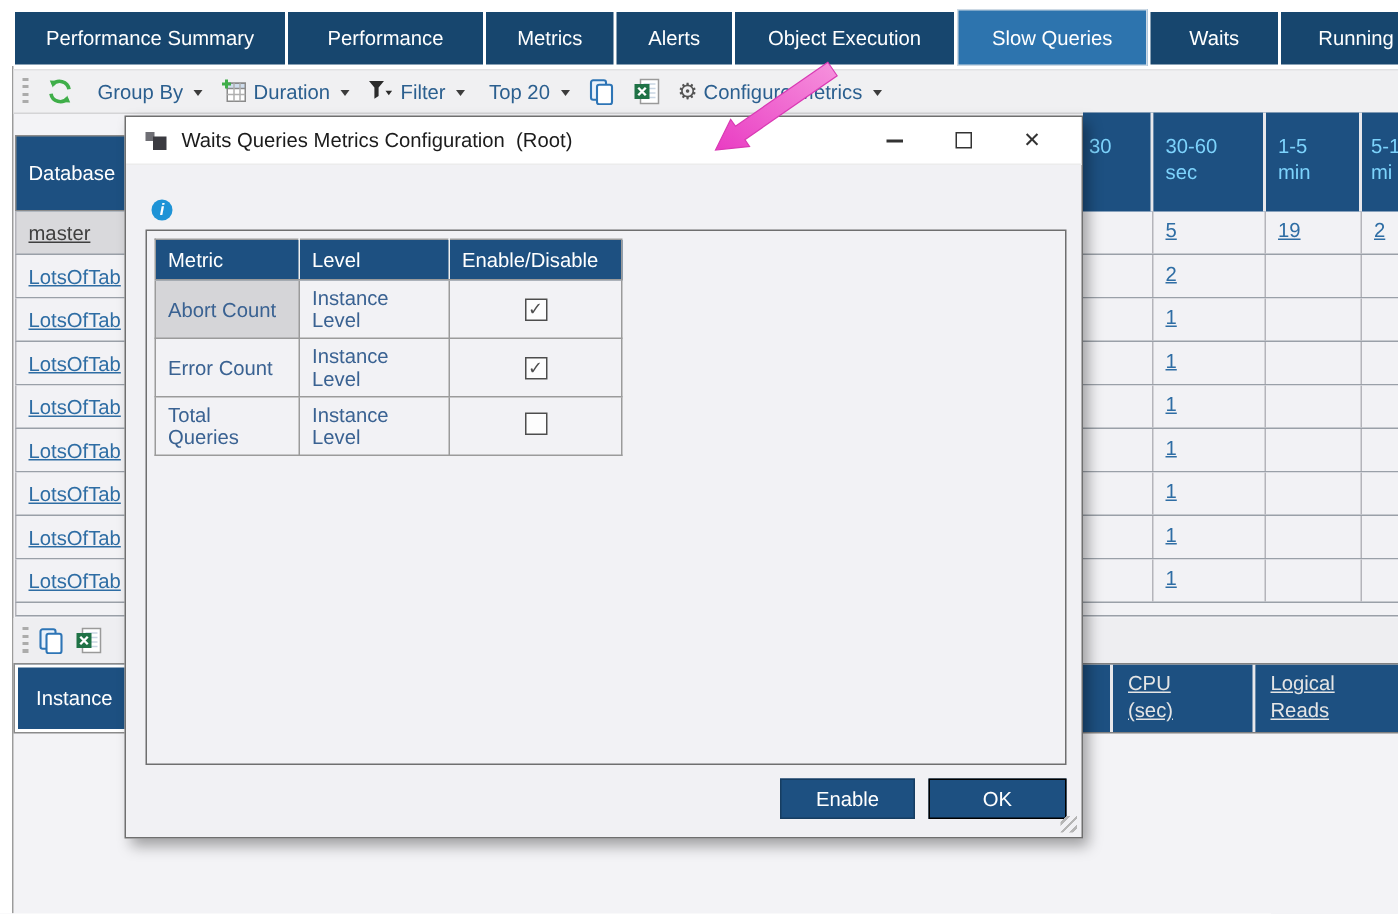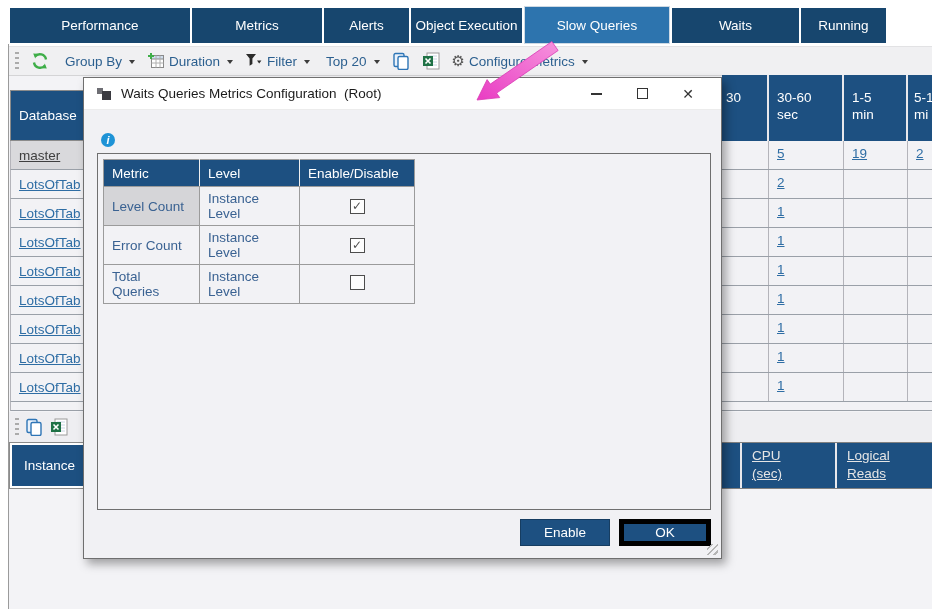--- a/index.html
+++ b/index.html
@@ -9,21 +9,21 @@
 
   
   .content-bg { position:absolute; left:9px; top:76px; width:923px; height:533px; background:#f3f3f6; }
   .left-border { position:absolute; left:8px; top:44px; width:1px; height:565px; background:#9b9b9b; }
 
   
   .tabbar { position:absolute; left:10px; top:6px; height:38px; right:0; display:flex; gap:2px; overflow:hidden; }
   .tab { flex:0 0 auto; height:35px; margin-top:2px; background:#17466e; color:#fff; font-size:13.5px;
          display:flex; align-items:center; justify-content:center; cursor:default; }
   .tab:nth-of-type(1){width:180px}.tab:nth-of-type(2){width:130px}.tab:nth-of-type(3){width:85px}
-  .tab:nth-of-type(4){width:111px}.tab:nth-of-type(5){width:146px}.tab:nth-of-type(6){width:127px}
+  .tab:nth-of-type(4){width:77px}.tab:nth-of-type(5){width:146px}.tab:nth-of-type(6){width:127px}
   .tab:nth-of-type(7){width:85px}.tab:nth-of-type(8){width:100px}
   .tab.selected { background:#2d74ae; height:38px; margin-top:0; border:1px solid #cdd9e4; }
 
   
   .toolbar { position:absolute; left:9px; right:0; top:46px; height:30px; background:#f0f0f2;
              border-top:1px solid #e2e2e4; border-bottom:1px solid #d4d4d6;
              display:flex; align-items:center; padding-left:6px; color:#2b5f8f; font-size:13.5px; }
   .grip { width:4px; height:18px; margin:0 6px 0 0;
           background:repeating-linear-gradient(to bottom,#ababab 0 2px,transparent 2px 5px); }
   .tbtn { display:flex; align-items:center; padding:3px 6px; cursor:pointer; }
@@ -40,21 +40,21 @@
   .db-row { height:29px; background:#f2f2f5; border-bottom:1px solid #9aa0a8; border-left:1px solid #b4b4ba;
             display:flex; align-items:center; padding-left:8px; font-size:13.5px; }
   .db-row.selected { background:#d9d9dc; }
   .db-link { color:#2e6da4; text-decoration:underline; white-space:nowrap; cursor:pointer; }
   .db-row.selected .db-link { color:#3f3f3f; }
   .db-partial { height:9px; background:#f2f2f5; border-bottom:1px solid #9aa0a8; border-left:1px solid #b4b4ba; }
 
   
   .tr-frag { position:absolute; left:722px; top:75px; width:210px; }
   .tr-headers { display:flex; height:66px; }
-  .tr-hcell { background:#1d5081; color:#ffffff; font-size:13.5px; line-height:17px; padding:14px 0 0 8px;
+  .tr-hcell { background:#1d5081; color:#7dd3fc; font-size:13.5px; line-height:17px; padding:14px 0 0 8px;
               border-right:2px solid #e8e8ec; overflow:hidden; }
   .tr-hcell:nth-child(1){ width:47px; padding-left:4px; }
   .tr-hcell:nth-child(2){ width:75px; }
   .tr-hcell:nth-child(3){ width:64px; }
   .tr-hcell:nth-child(4){ width:24px; border-right:none; padding-left:6px; }
   .tr-hcell .h1, .tr-hcell .h2 { display:block; white-space:nowrap; }
   .tr-row { display:flex; height:29px; border-bottom:1px solid #9aa0a8; background:#f2f2f5; }
   .tr-cell { font-size:13.5px; padding:5px 0 0 8px; border-right:1px solid #b4b4ba; overflow:hidden; }
   .tr-cell:nth-child(1){ width:47px; }
   .tr-cell:nth-child(2){ width:75px; }
@@ -112,37 +112,40 @@
   .metrics-table td.c-enable { width:115px; text-align:center; }
   .metrics-table td.selected { background:#d5d5d8; }
   .checkbox { display:inline-flex; width:15px; height:15px; border:1px solid #4d4d4d; background:#fdfdfd;
               align-items:center; justify-content:center; font-family:"DejaVu Sans", sans-serif;
               font-size:12px; color:#4d4d4d; cursor:pointer; }
   .checkbox.checked::after { content:"✓"; }
 
   .dlg-btn { position:absolute; top:441px; height:27px; background:#1d5081; color:#fff; font-size:13.5px;
              display:flex; align-items:center; justify-content:center; cursor:pointer; }
   .dlg-btn.cancel { left:436px; width:90px; border:1px solid #163d61; }
-  .dlg-btn.ok { left:535px; width:92px; border:5px solid #000000; }
+  .dlg-btn.ok { left:535px; width:92px; border:1px solid #000000; }
   .resize-grip { position:absolute; right:3px; bottom:3px; width:11px; height:11px;
                  background:repeating-linear-gradient(135deg, transparent 0 3px, #b5b5b5 3px 4.5px); }
 
   
   .arrow-overlay { position:absolute; left:455px; top:38px; width:110px; height:70px; z-index:20; pointer-events:none; }
 </style>
 </head>
 <body>
 
 <div class="screen">
 
   <div class="content-bg"></div>
   <div class="left-border"></div>
 
   <div class="tabbar">
 
+      <div class="tab">
+        <span>Performance Summary</span>
+      </div>
 
       <div class="tab">
         <span>Performance</span>
       </div>
 
       <div class="tab">
         <span>Metrics</span>
       </div>
 
       <div class="tab">
@@ -426,21 +429,21 @@
         <thead>
           <tr>
             <th>Metric</th>
             <th>Level</th>
             <th>Enable/Disable</th>
           </tr>
         </thead>
         <tbody>
 
             <tr>
-              <td class="c-metric selected">Level Count</td>
+              <td class="c-metric selected">Abort Count</td>
               <td class="c-level">Instance Level</td>
               <td class="c-enable">
                 <span class="checkbox checked"></span>
               </td>
             </tr>
 
             <tr>
               <td class="c-metric">Error Count</td>
               <td class="c-level">Instance Level</td>
               <td class="c-enable">

